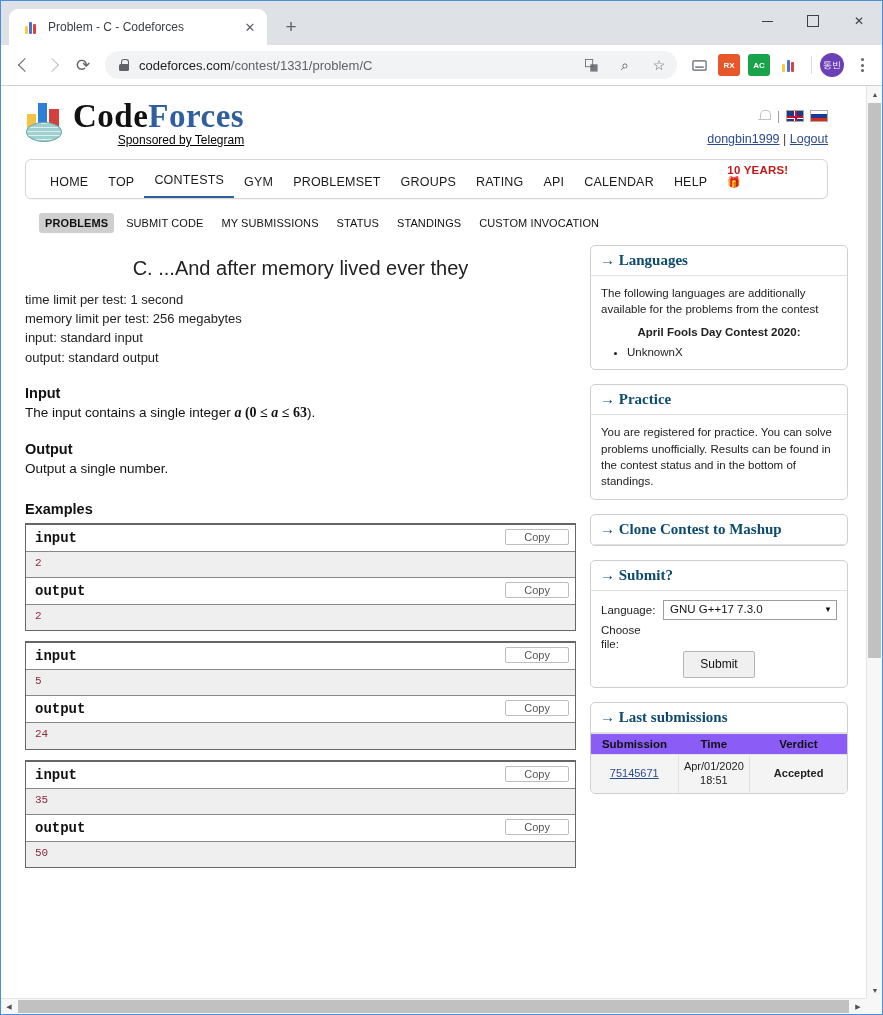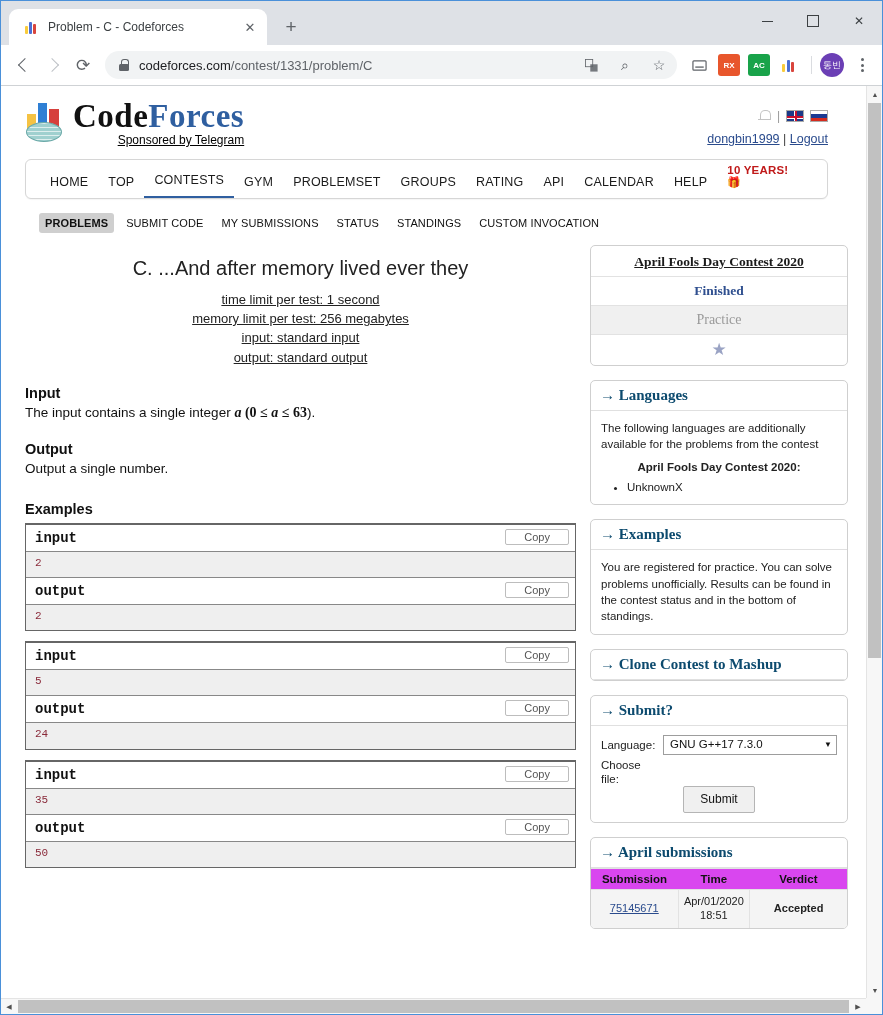--- a/index.html
+++ b/index.html
@@ -206,21 +206,21 @@
 
   
   .cf-body { display:flex; gap:14px; padding: 12px 10px 0 10px; align-items:flex-start; }
   .col-main { width: 551px; flex:none; }
   .col-side { width: 258px; flex:none; }
 
   .prob-title {
     text-align:center; font-size:20px; color:#222; margin: 12px 0 10px 0;
     font-family:"Liberation Sans", sans-serif;
   }
-  .prob-limits { text-align:center; font-size:13px; color:#222; line-height:1.48;text-decoration:underline; }
+  .prob-limits { text-align:left; font-size:13px; color:#222; line-height:1.48; }
 
   .sec-h { font-size:14.5px; font-weight:bold; color:#111; margin: 18px 0 2px 0; }
   .sec-p { font-size:13.5px; color:#111; line-height:1.45; }
   .mathv { font-family:"Liberation Serif", serif; font-style:italic; font-weight:bold; font-size:14px; }
   .mathn { font-family:"Liberation Serif", serif; font-weight:bold; font-size:14px; }
 
   .examples-h { font-size:14.5px; font-weight:bold; color:#111; margin: 22px 0 6px 0; }
 
   .sample {
     border:1px solid #666; border-top-width:2px; margin-bottom:10px; background:#fff;
@@ -283,21 +283,21 @@
   }
   .filefield .fbtn {
     background:#e6eef8; border-right:1px solid #9bbce0; padding: 2px 7px;
     font-size:11px; color:#111; height:100%; display:flex; align-items:center;
   }
   .filefield .fname { padding: 0 7px; color:#333; font-size:11px; }
 
   .subm-table { width:100%; border-collapse:collapse; }
   .subm-table th {
     font-size:11.5px; font-weight:bold; color:#111; padding: 4px 3px; text-align:center;
-    border:1px solid #e2e2e2; border-left:none; border-right:none; background:#d946ef;
+    border:1px solid #e2e2e2; border-left:none; border-right:none; background:#8b5cf6;
   }
   .subm-table td {
     font-size:11px; color:#222; padding: 5px 3px; text-align:center;
     border-top:1px solid #e8e8e8; line-height:1.25;
   }
   .subm-table tr.alt td { background:#f4f4f4; }
   .subm-table td a { color:#2a4b8d; text-decoration:underline; }
   .verdict-ok { color:#1a7a1a; font-weight:bold; }
   .col-sub { border-right:1px solid #e2e2e2; }
   .col-time { border-right:1px solid #e2e2e2; }
@@ -477,40 +477,34 @@
               <div class="hdr second">
                 <span>output</span>
                 <span class="copy-btn">Copy</span>
               </div>
               <pre>50</pre>
             </div>
           </div>
 
           <div class="col-side">
 
-            <div class="box contest-box">
-              <div class="row r-title"><a>April Fools Day Contest 2020</a></div>
-              <div class="row r-status">Finished</div>
-              <div class="row r-practice">Practice</div>
-              <div class="row"><span class="star">★</span></div>
-            </div>
 
             <div class="box">
               <div class="box-title">→ Languages</div>
               <div class="box-body">
                 <div>The following languages are additionally available for the problems from the contest</div>
                 <div class="center-b">April Fools Day Contest 2020:</div>
                 <ul class="lang-list">
                   <li>UnknownX</li>
                 </ul>
               </div>
             </div>
 
             <div class="box">
-              <div class="box-title">→ Examples</div>
+              <div class="box-title">→ Practice</div>
               <div class="box-body">You are registered for practice. You can solve problems unofficially. Results can be found in the contest status and in the bottom of standings.</div>
             </div>
 
             <div class="box">
               <div class="box-title">→ Clone Contest to Mashup</div>
             </div>
 
             <div class="box">
               <div class="box-title">→ Submit?</div>
               <div class="box-body">
@@ -524,21 +518,21 @@
                 <div class="submit-grid">
                   <span class="lbl">Choose file:</span>
                 </div>
                 <div class="center">
                   <span class="btn">Submit</span>
                 </div>
               </div>
             </div>
 
             <div class="box">
-              <div class="box-title">→ April submissions</div>
+              <div class="box-title">→ Last submissions</div>
               <table class="subm-table">
                 <tbody>
                     <tr>
                   <th class="col-sub" style="width:34%">Submission</th>
                   <th class="col-time" style="width:28%">Time</th>
                   <th style="width:38%">Verdict</th>
                 </tr>
                 <tr class="alt">
                   <td class="col-sub"><a>75145671</a></td>
                   <td class="col-time">Apr/01/2020 18:51</td>

